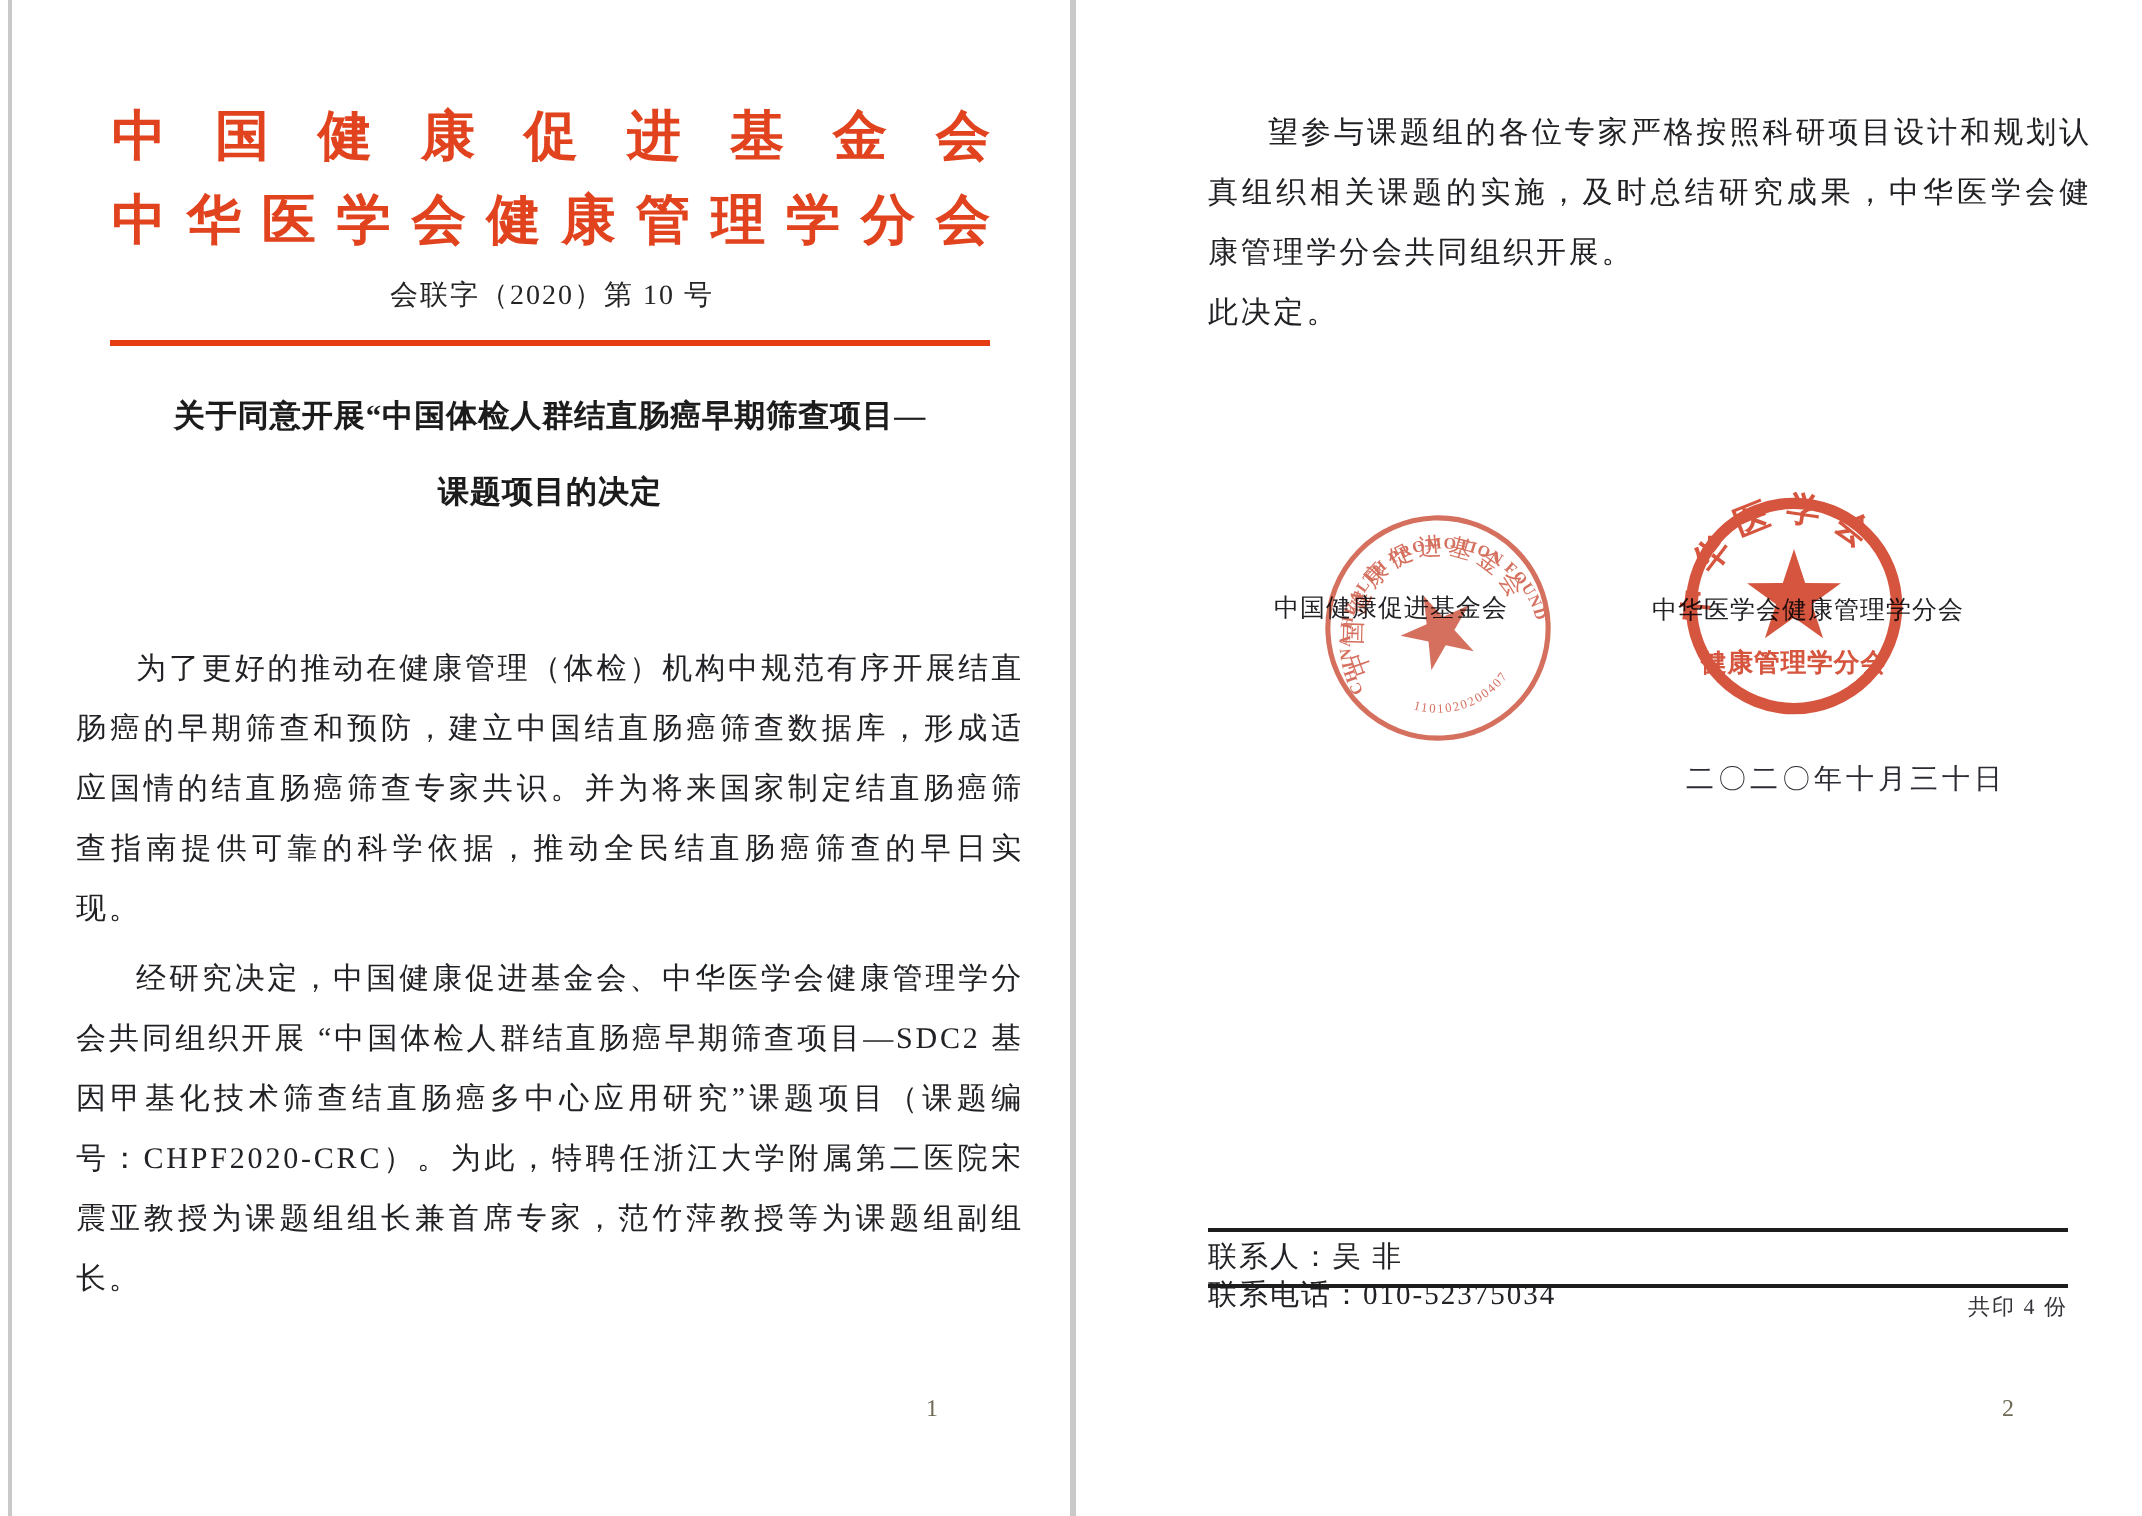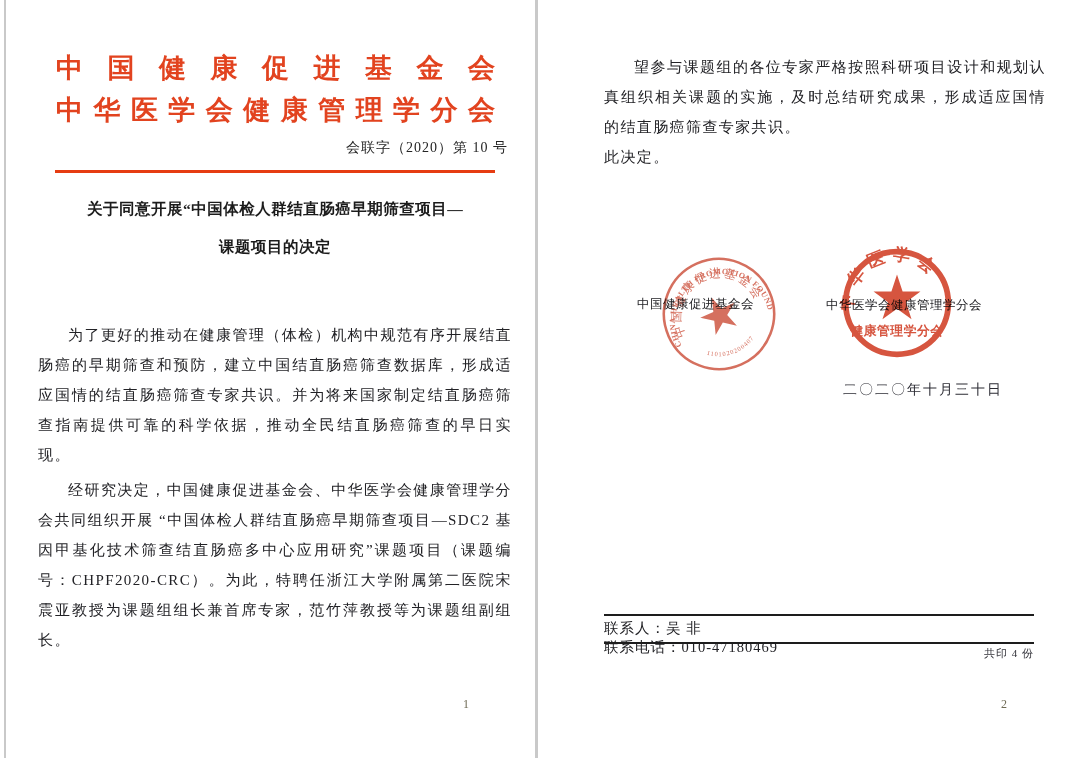--- a/index.html
+++ b/index.html
@@ -32,23 +32,23 @@
     color: #e2431f;
     text-align: justify;
     text-align-last: justify;
     white-space: nowrap;
     letter-spacing: 1px;
   }
   .org-line1 { top: 50px; }
   .org-line2 { top: 92px; }
   .doc-number {
     position: absolute;
-    left: 68px; top: 139px;
+    left: 56px; top: 139px;
     width: 440px;
-    text-align: right;
+    text-align: center;
     font-size: 14px;
     letter-spacing: 1px;
     color: #242424;
   }
   .red-rule {
     position: absolute;
     left: 55px; top: 170px;
     width: 440px; height: 3px;
     background: #e63c12;
   }
@@ -173,21 +173,21 @@
     <div>关于同意开展“中国体检人群结直肠癌早期筛查项目—</div>
     <div>课题项目的决定</div>
   </div>
 
   <p class="body-par par-1">为了更好的推动在健康管理（体检）机构中规范有序开展结直肠癌的早期筛查和预防，建立中国结直肠癌筛查数据库，形成适应国情的结直肠癌筛查专家共识。并为将来国家制定结直肠癌筛查指南提供可靠的科学依据，推动全民结直肠癌筛查的早日实现。</p>
   <p class="body-par par-2">经研究决定，中国健康促进基金会、中华医学会健康管理学分会共同组织开展 “中国体检人群结直肠癌早期筛查项目—SDC2 基因甲基化技术筛查结直肠癌多中心应用研究”课题项目（课题编号：CHPF2020-CRC）。为此，特聘任浙江大学附属第二医院宋震亚教授为课题组组长兼首席专家，范竹萍教授等为课题组副组长。</p>
 
   <div class="page-no page-no-1">1</div>
 
   <div class="p2-block">
-    <p class="indent">望参与课题组的各位专家严格按照科研项目设计和规划认真组织相关课题的实施，及时总结研究成果，形成适应国情的结直肠癌筛查专家共识。</p>
+    <p class="indent">望参与课题组的各位专家严格按照科研项目设计和规划认真组织相关课题的实施，及时总结研究成果，中华医学会健康管理学分会共同组织开展。</p>
     <div>此决定。</div>
   </div>
 
   <div class="signature sig-left">中国健康促进基金会</div>
   <div class="signature sig-right">中华医学会健康管理学分会</div>
 
   <div class="seal seal-left">
     <svg viewBox="0 0 120 120" width="118" height="118">
       <circle cx="60" cy="60" r="56" fill="none" stroke="#c94731" stroke-width="2.6"></circle>
       <path id="ls-en" d="M 13,78 A 48,48 0 1 1 107,78" fill="none"></path>
@@ -218,20 +218,20 @@
       <polygon fill="#d2422a" points="60,30 65.9,47.9 84.7,48 69.5,59.1 75.3,77 60,66 44.7,77 50.5,59.1 35.3,48 54.1,47.9"></polygon>
       <text x="60" y="94" text-anchor="middle" font-size="13.5" font-weight="bold" letter-spacing="0.5" fill="#d2422a">健康管理学分会</text>
     </svg>
   </div>
 
   <div class="date-line">二〇二〇年十月三十日</div>
 
   <div class="contact-rule contact-rule-top"></div>
   <div class="contact-row">
     <span>联系人：吴  非</span>
-    <span>联系电话：010-47180469</span>
+    <span>联系电话：010-52375034</span>
   </div>
   <div class="contact-rule contact-rule-bottom"></div>
   <div class="copies-note">共印 4 份</div>
 
   <div class="page-no page-no-2">2</div>
 
 </div>
 
 </body></html>

